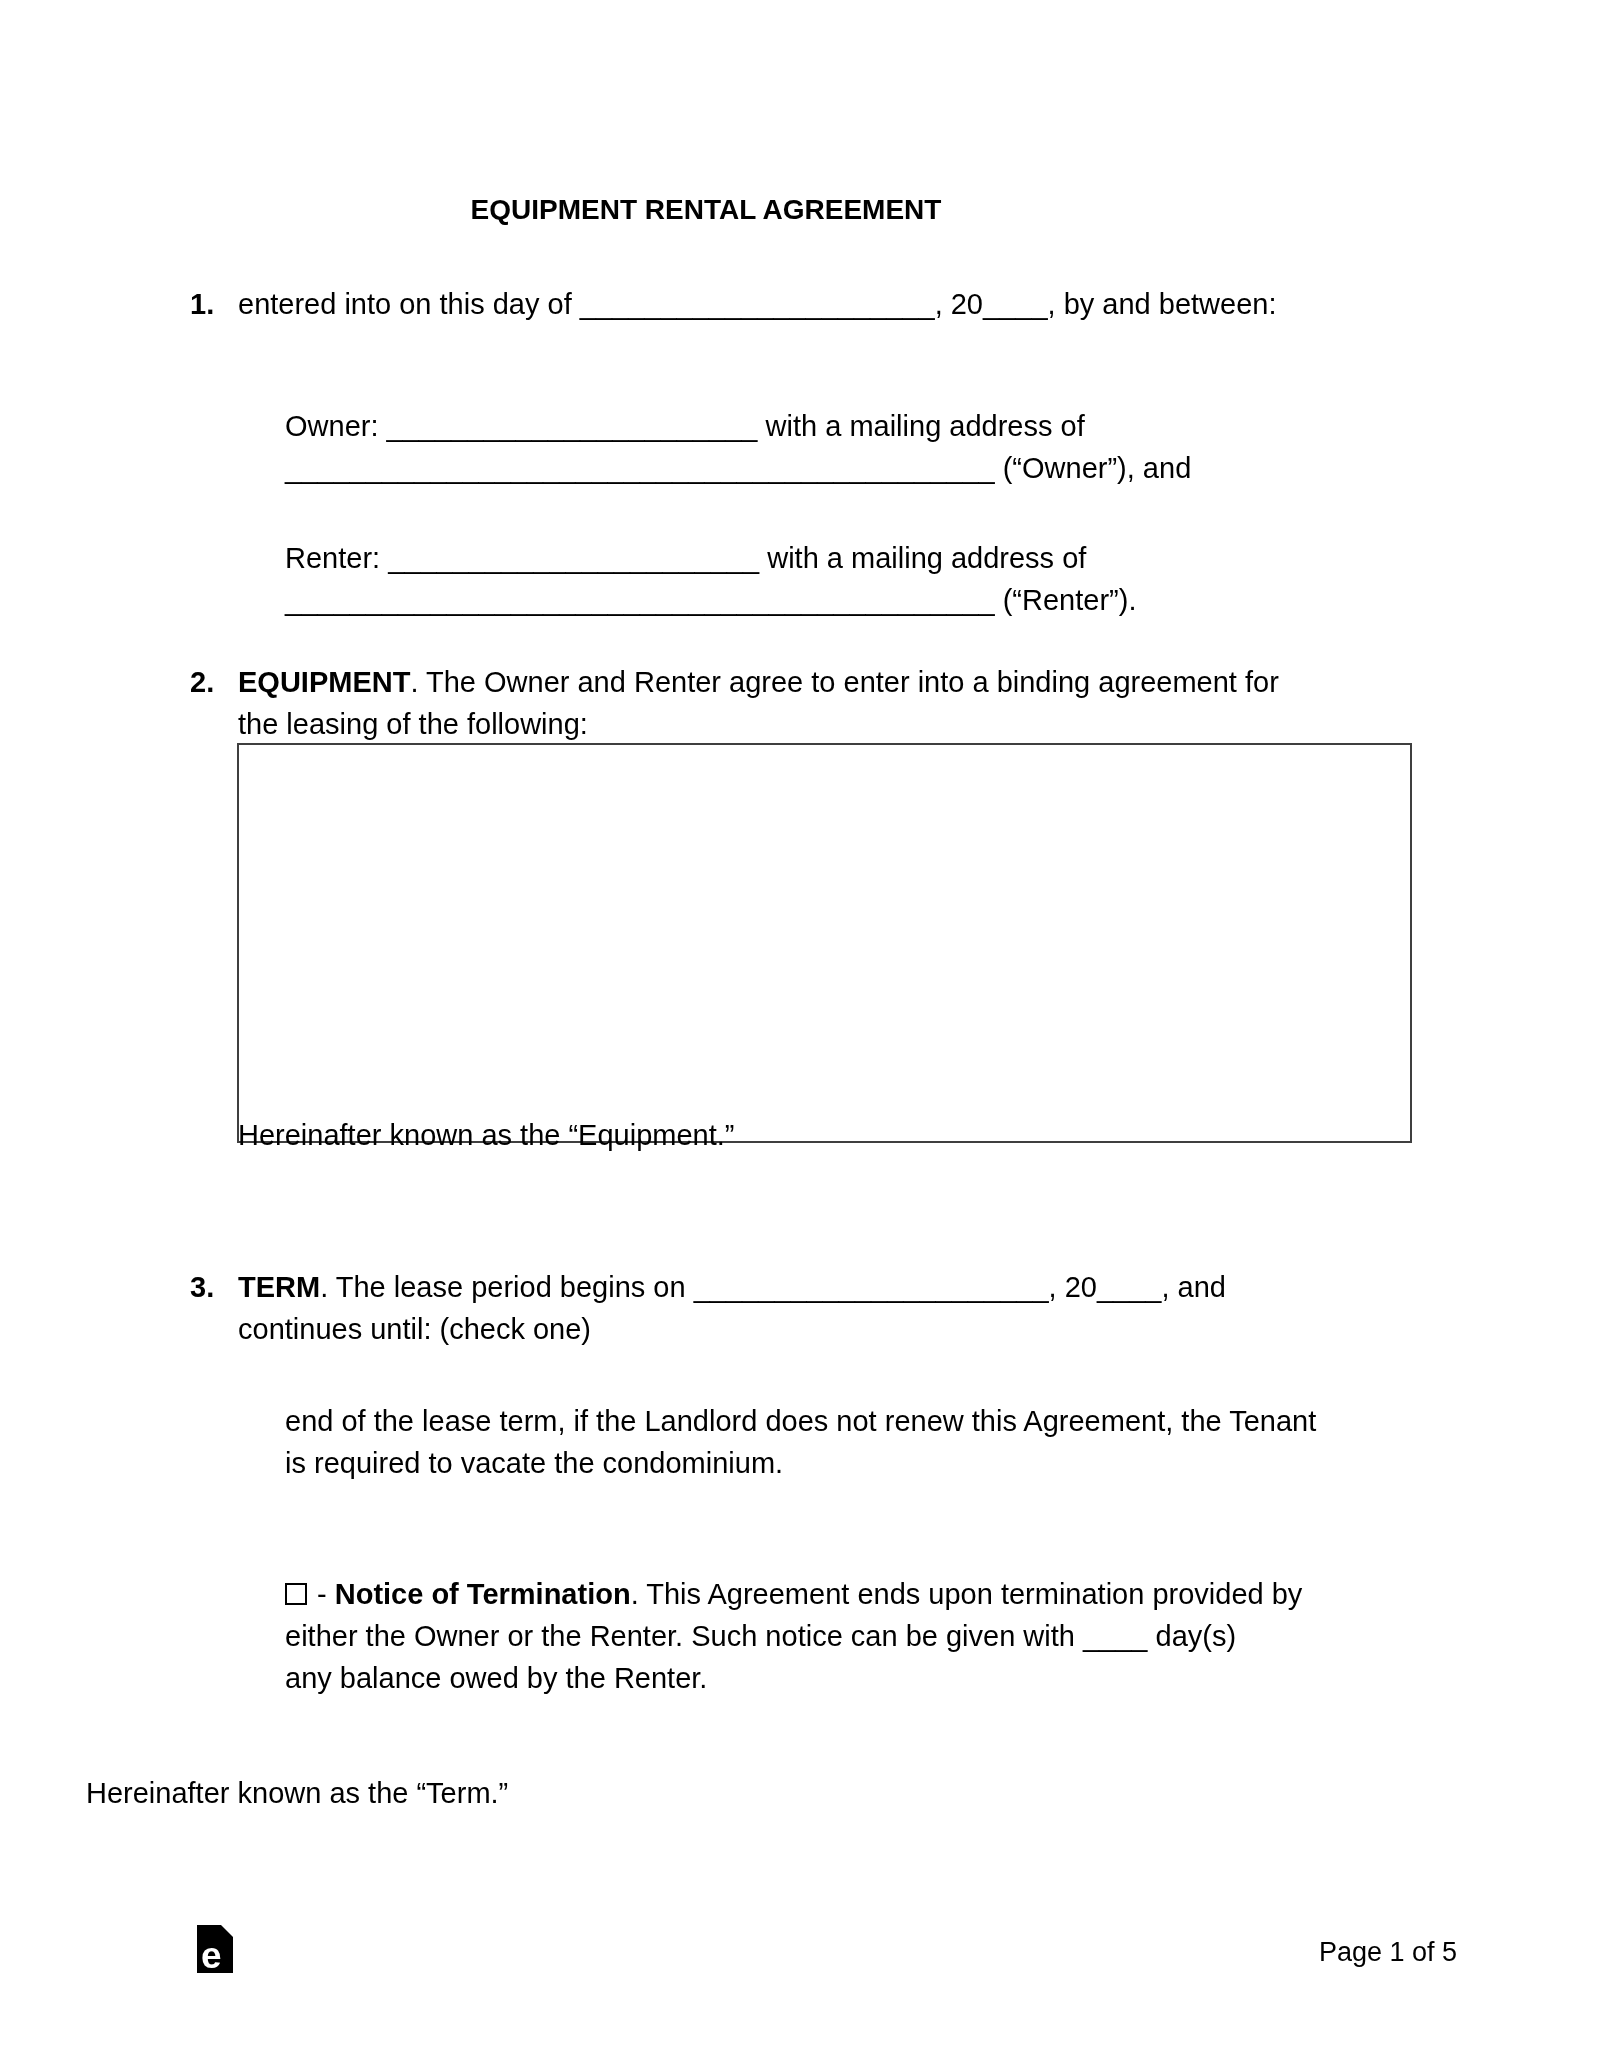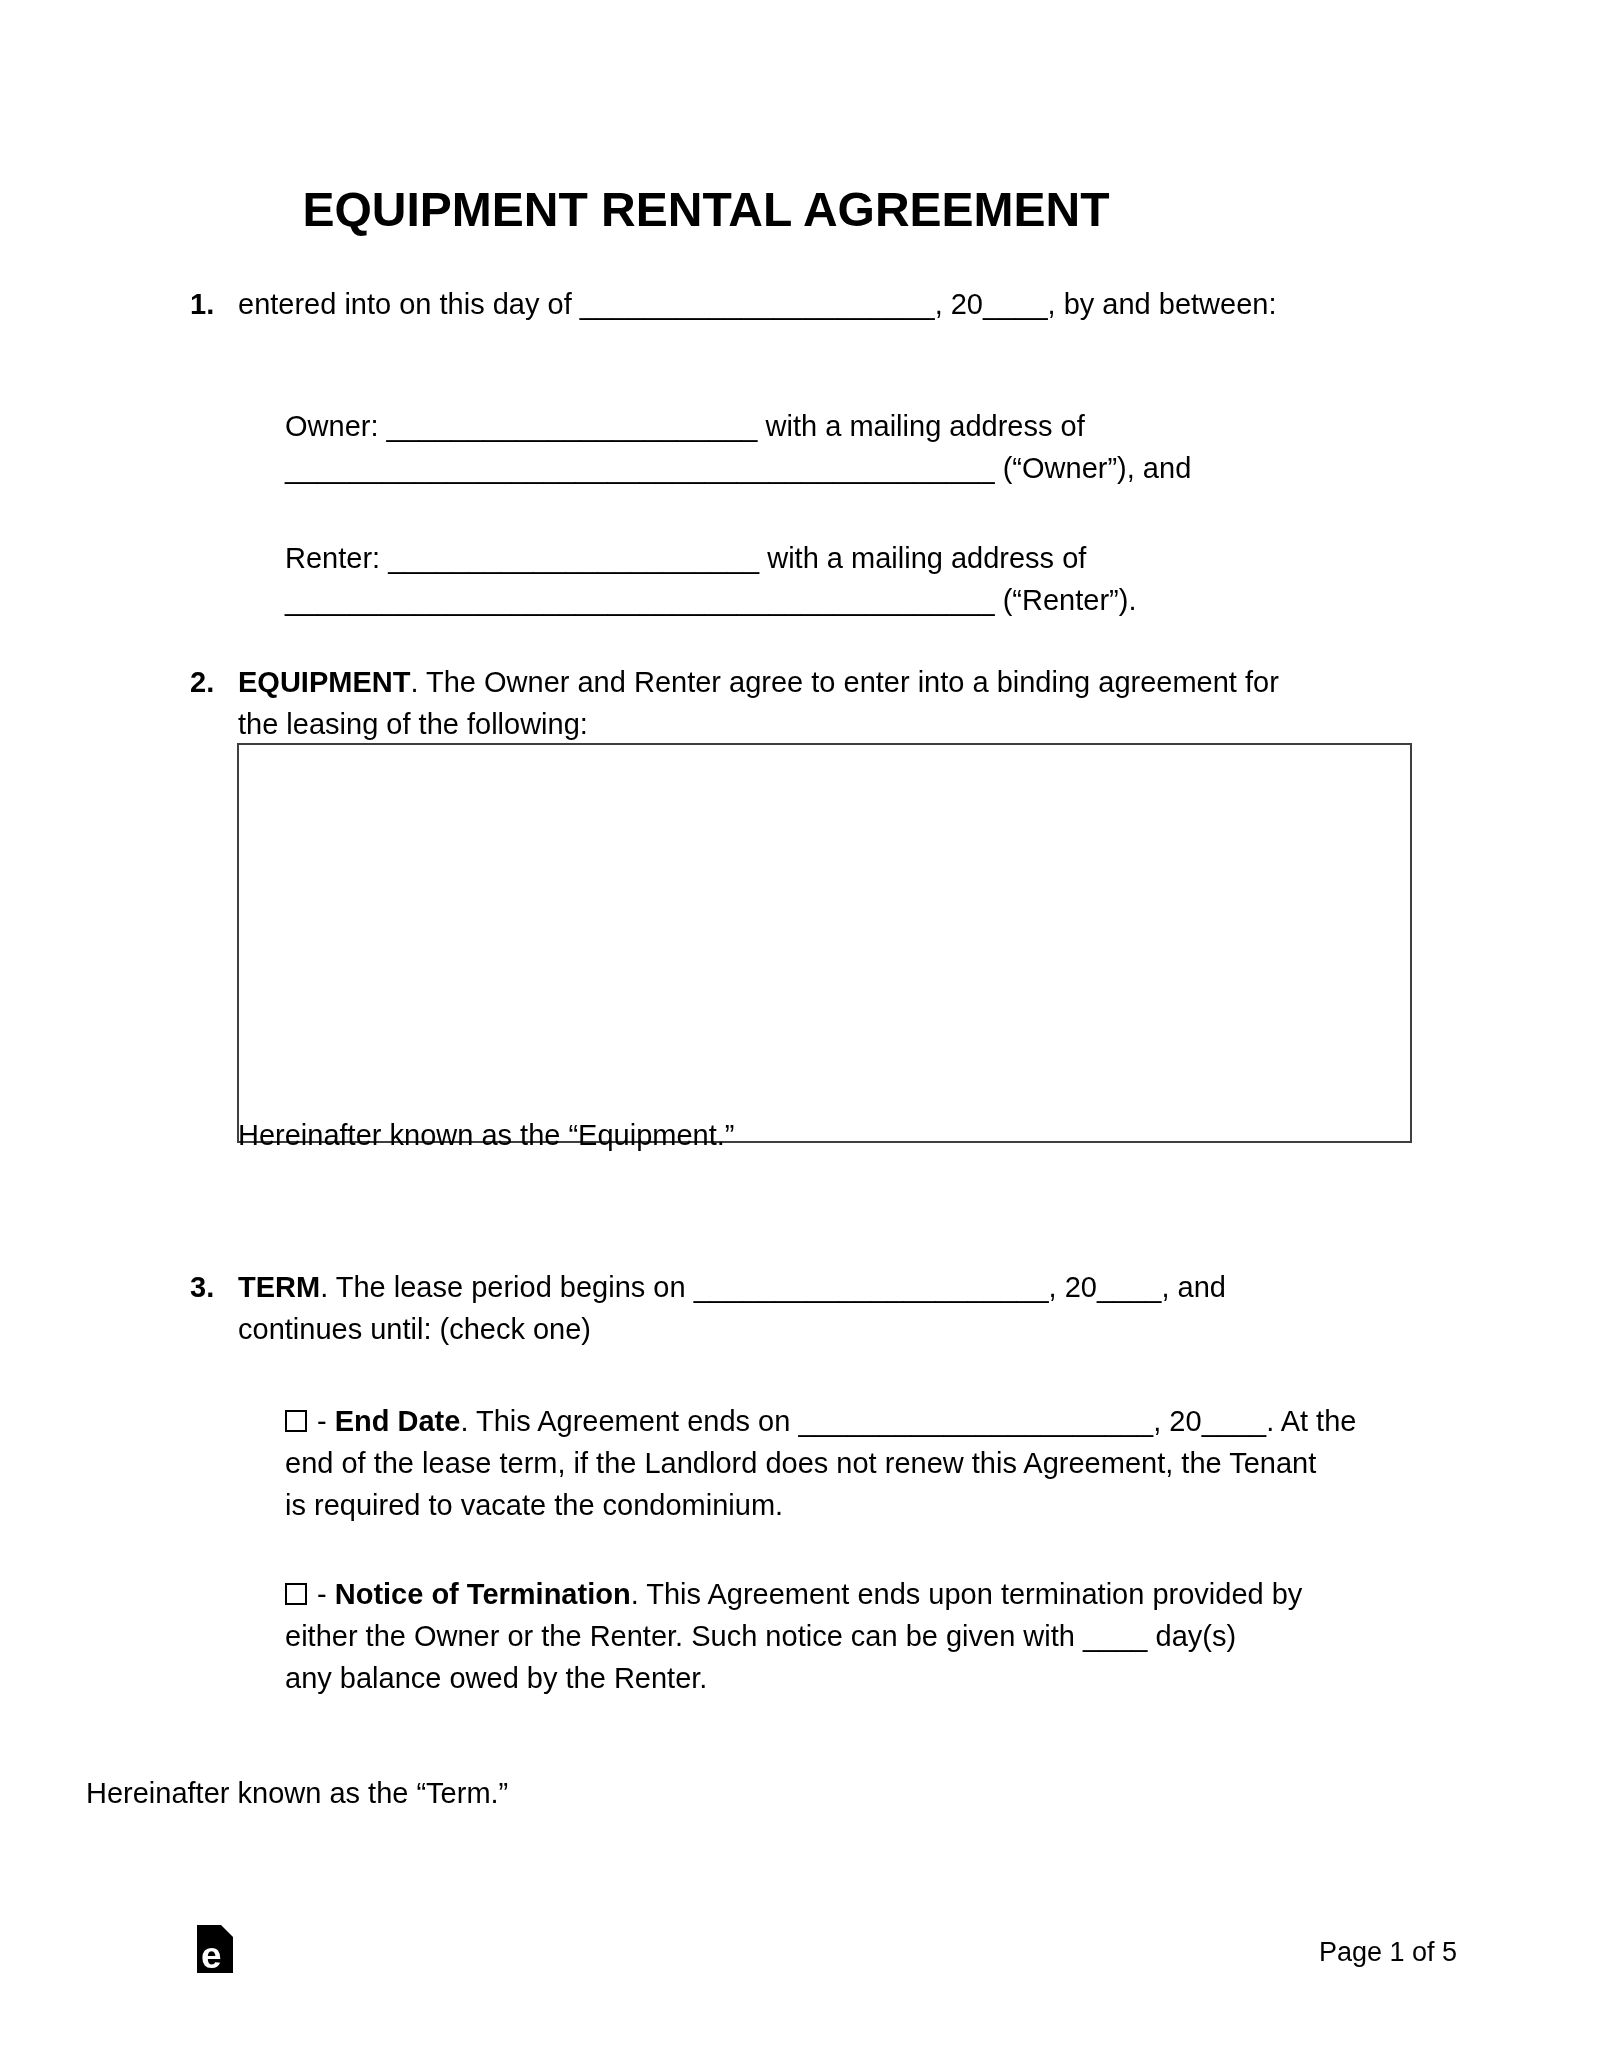--- a/index.html
+++ b/index.html
@@ -3,21 +3,21 @@
 <meta charset="utf-8">
 <style>
   html,body { margin:0; padding:0; background:#ffffff; }
   body {
     width:1600px; height:2070px; position:relative; overflow:hidden;
     font-family:"Liberation Sans", sans-serif;
     font-size:29px; line-height:42px; color:#000;
   }
   .title {
     position:absolute; top:184px; left:0; width:1412px; margin:0;
-    text-align:center; font-size:48px; line-height:52px; font-weight:bold;
+    text-align:center; font-size:28px; line-height:52px; font-weight:bold;
     letter-spacing:0px;
   }
   .section { position:absolute; left:0; width:1600px; }
   .num { position:absolute; left:190px; font-weight:bold; }
   .content { margin-left:238px; }
   .indent  { margin-left:285px; }
   .line { white-space:pre; }
   b { font-weight:bold; }
   .ul { }
   .cb {
@@ -91,21 +91,20 @@
 <div class="section" style="top:1266px">
   <span class="num">3.</span>
   <div class="content">
     <div class="line"><b>TERM</b><span>. The lease period begins on </span><span>______________________</span><span>, 20</span><span>____</span><span>, and</span></div>
     <div class="line"><span>continues until: (check one)</span></div>
   </div>
 </div>
 
 <div class="section" style="top:1400px">
   <div class="content indent">
-    <div class="line"><span class="cb"></span><span>- </span><b>End Date</b><span>. This Agreement ends on </span><span>______________________</span><span>, 20</span><span>____</span><span>. At the</span></div>
     <div class="line"><span>end of the lease term, if the Landlord does not renew this Agreement, the Tenant</span></div>
     <div class="line"><span>is required to vacate the condominium.</span></div>
   </div>
 </div>
 
 <div class="section" style="top:1573px">
   <div class="content indent">
     <div class="line"><span class="cb"></span><span>- </span><b>Notice of Termination</b><span>. This Agreement ends upon termination provided by</span></div>
     <div class="line"><span>either the Owner or the Renter. Such notice can be given with </span><span>____</span><span> day(s)</span></div>
     <div class="line"><span>any balance owed by the Renter.</span></div>

